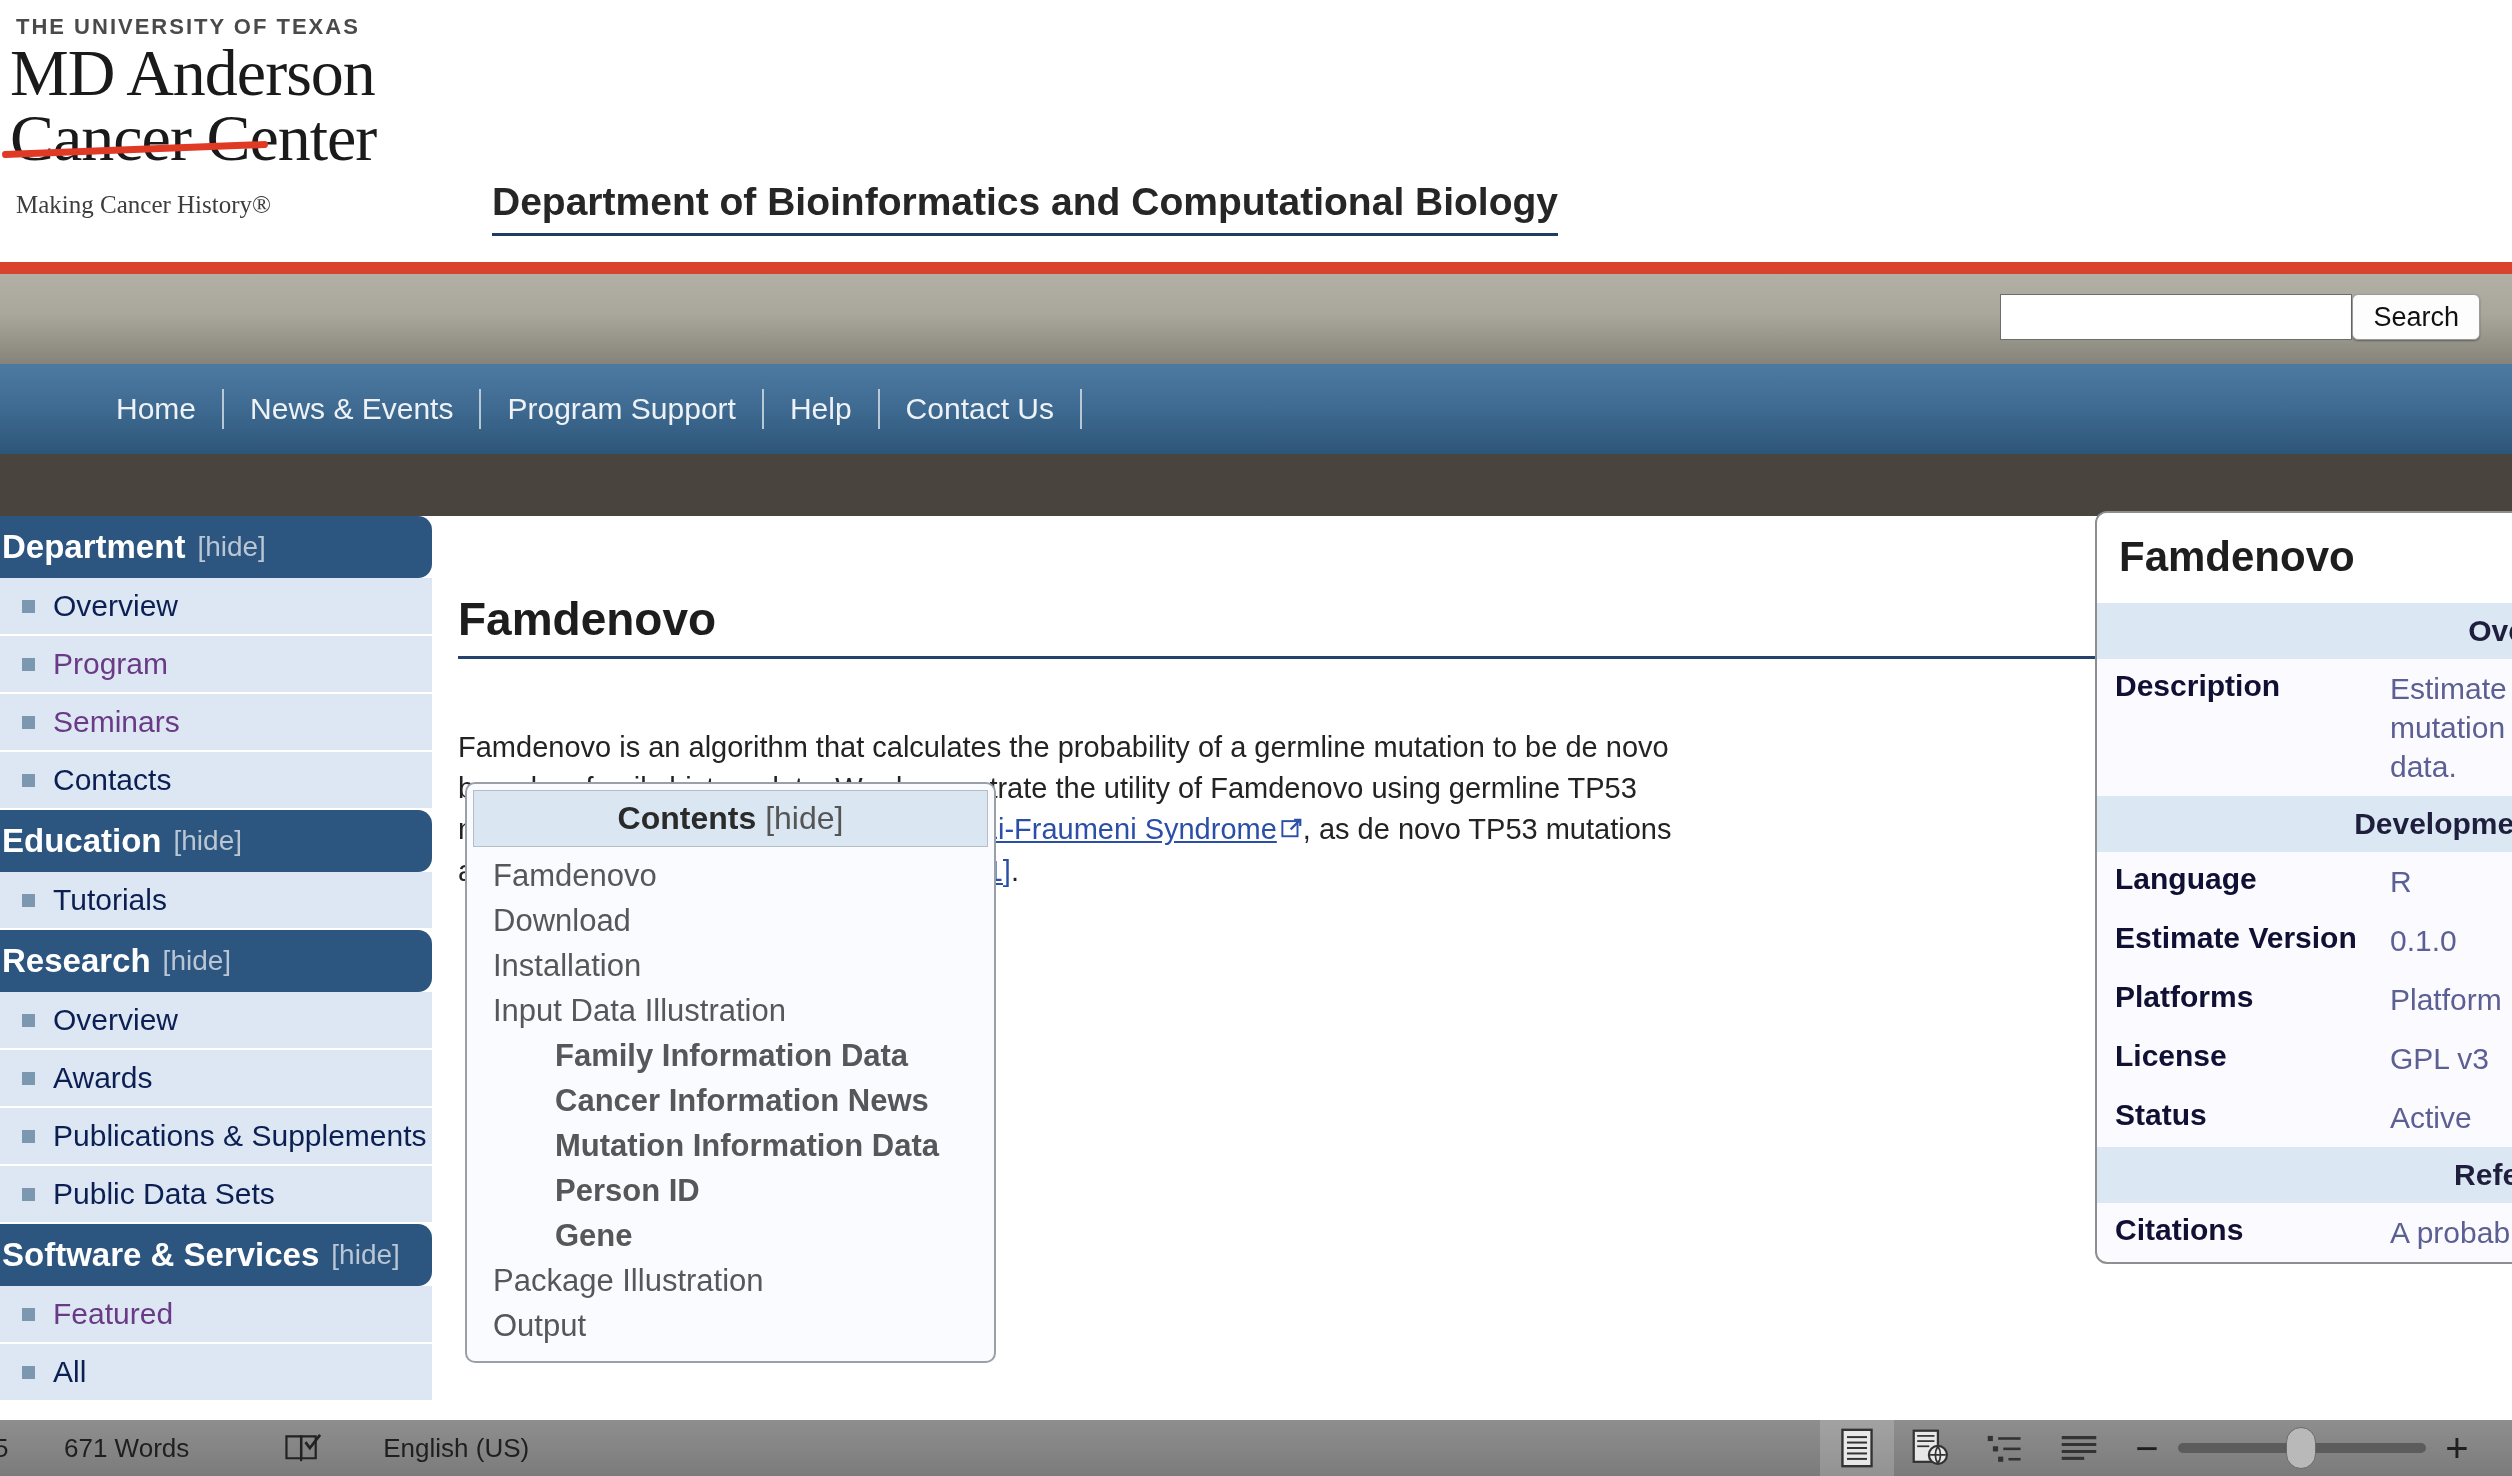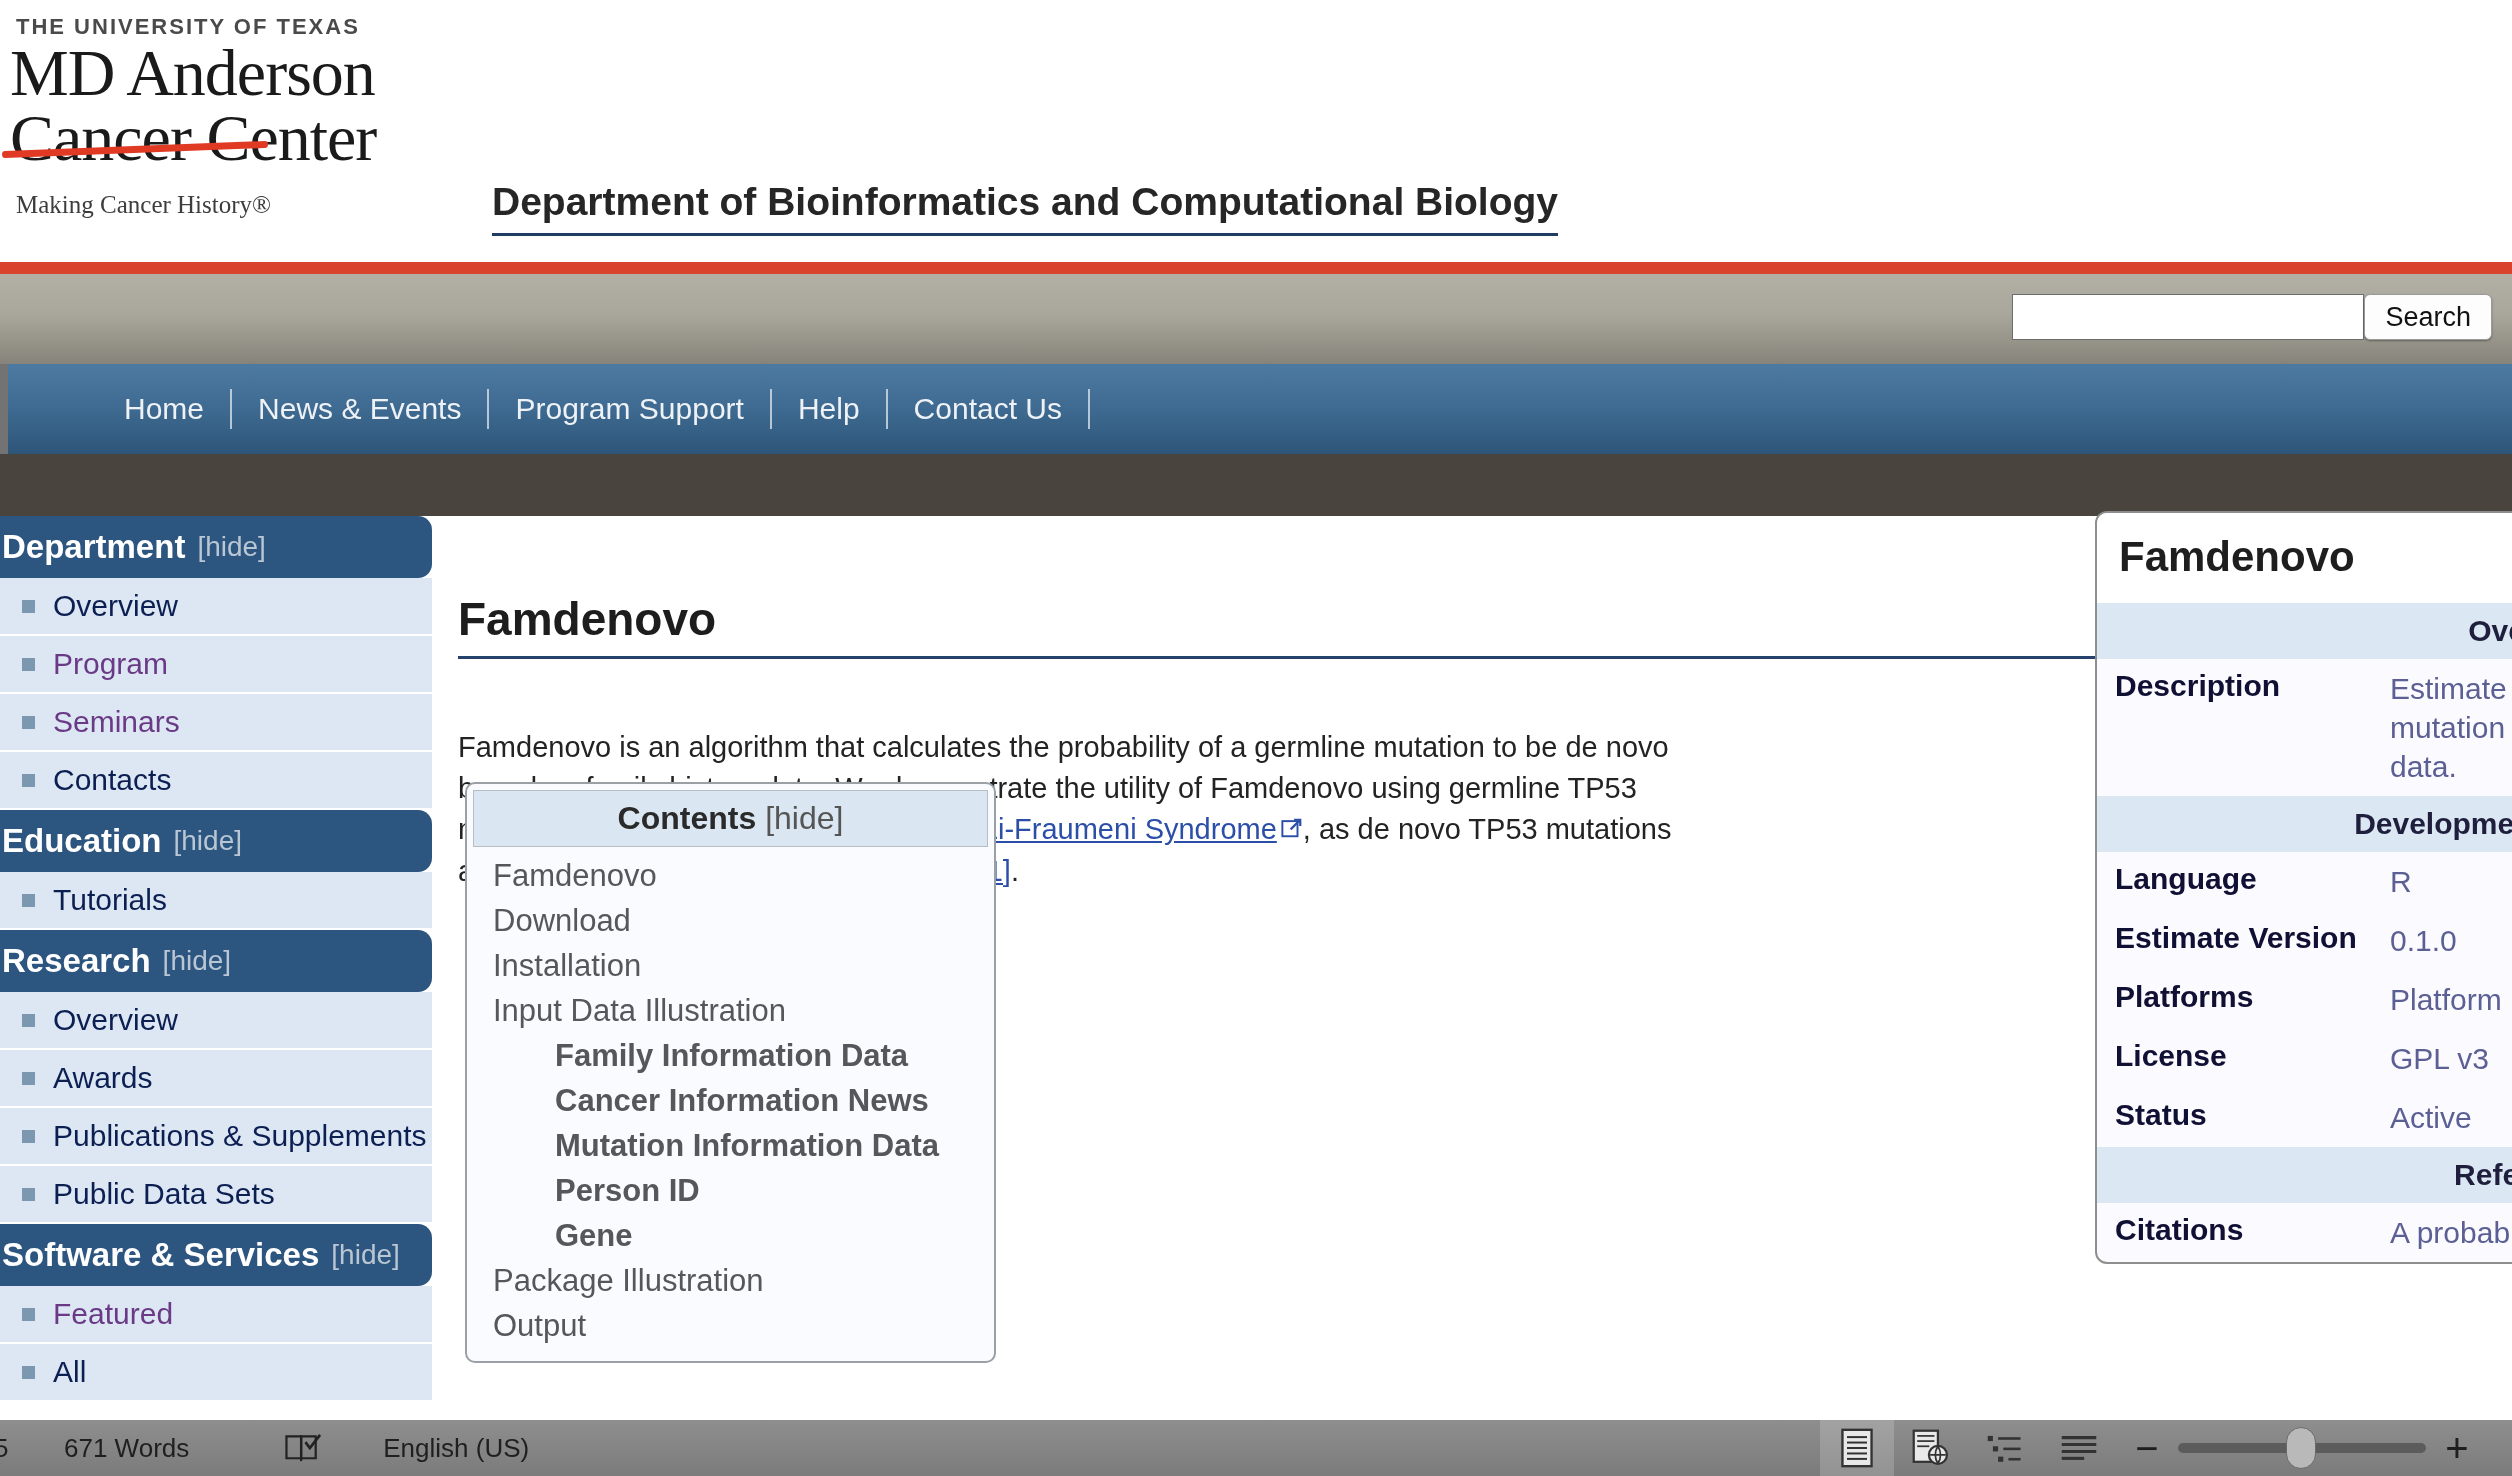--- a/index.html
+++ b/index.html
@@ -40,35 +40,35 @@
     white-space:nowrap;
   }
 
   
   .band-red { height:12px; background:#d9422c; }
   .band-search {
     height:90px;
     background:linear-gradient(to bottom,#b2b0a5 0%,#a9a79b 45%,#86837a 100%);
     position:relative;
   }
-  .search-wrap { position:absolute; right:20px; top:20px; display:flex; align-items:center; }
+  .search-wrap { position:absolute; right:32px; top:20px; display:flex; align-items:center; }
   .search-input {
     width:352px; height:46px; border:1px solid #6d6d6d; background:#fff;
     font-size:22px; padding:0 8px; font-family:"Liberation Sans", sans-serif;
   }
   .search-btn {
     height:46px; padding:0 20px; background:#fdfdfd; color:#111;
     border:1px solid #9a9a9a; border-radius:6px; font-size:27px;
     font-family:"Liberation Sans", sans-serif; cursor:pointer;
     box-shadow:0 1px 2px rgba(0,0,0,.35);
   }
   .band-nav {
     height:90px;
     background:linear-gradient(to bottom,#4d7aa0 0%,#3f6b92 48%,#2d5578 100%);
-    display:flex; align-items:center; padding-left:90px;margin-left:8px;
+    display:flex; align-items:center; padding-left:90px;
   }
   .nav-item {
     color:#eef2f6; font-size:30px; padding:0 26px; text-decoration:none;
     white-space:nowrap; cursor:pointer;
   }
   .nav-sep { width:2px; height:40px; background:#cdd8e2; opacity:.85; }
   .band-dark { height:62px; background:#4a443e; }
 
   
   .body-area { position:relative; height:934px; background:#fff; }

